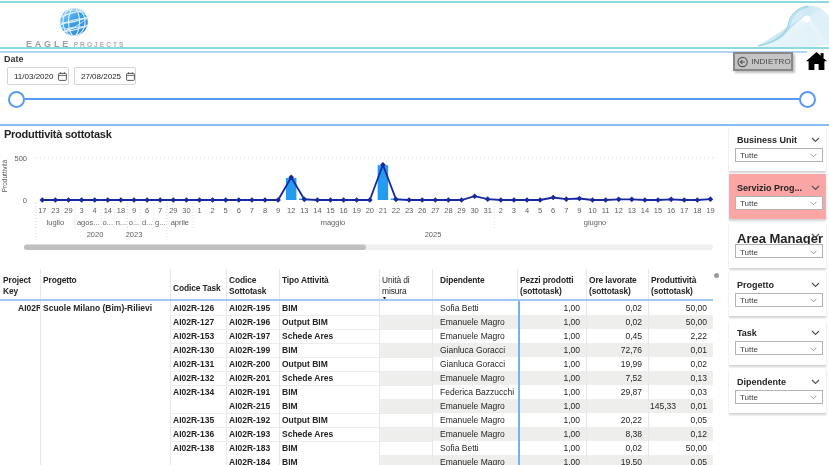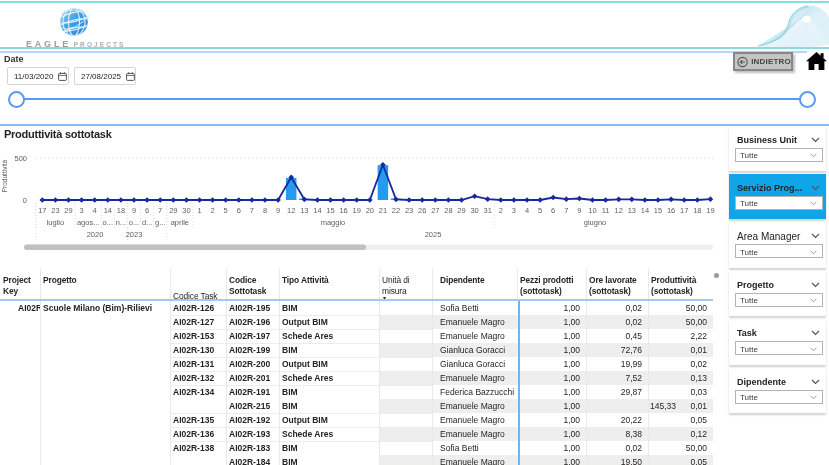--- a/index.html
+++ b/index.html
@@ -107,21 +107,21 @@
 
 <div class="abs" style="left:16px;top:97.5px;width:792px;height:2.5px;background:#569af6;"></div>
 <div class="abs" style="left:8px;top:90.5px;width:17px;height:17px;border:2px solid #5b9af2;border-radius:50%;background:#fff;"></div>
 <div class="abs" style="left:799px;top:90.5px;width:17px;height:17px;border:2px solid #5b9af2;border-radius:50%;background:#fff;"></div>
 
 <div class="abs" style="left:733px;top:52px;width:60px;height:19px;background:#c4c4c4;border:2px solid #888;box-shadow:2px 2px 2px rgba(0,0,0,0.25);display:flex;align-items:center;">
   <svg width="12" height="12" viewBox="0 0 12 12" style="margin-left:2px;">
     <circle cx="6" cy="6" r="5" fill="none" stroke="#555" stroke-width="1.2"></circle>
     <path d="M8.5,6 H4 M5.7,4 L3.6,6 L5.7,8" fill="none" stroke="#555" stroke-width="1.2"></path>
   </svg>
-  <span style="font-size:8px;font-weight:bold;color:#454545;margin-left:3px;letter-spacing:0.2px;">INDIETRO</span>
+  <span style="font-size:8px;font-weight:normal;color:#454545;margin-left:3px;letter-spacing:0.2px;">INDIETRO</span>
 </div>
 
 <svg class="abs" style="left:806px;top:52px;" width="21" height="18" viewBox="0 0 21 18">
   <rect x="14.6" y="1.2" width="3" height="4.5" fill="#000"></rect>
   <path d="M10.5,0 L21,9.2 H18.4 V18 H12.6 V12 H8.4 V18 H2.6 V9.2 H0 Z" fill="#000"></path>
 </svg>
 
 <div class="abs" style="left:0;top:124px;width:829px;height:2px;background:#85bef2;"></div>
 
 <div class="abs" style="left:4px;top:128px;font-size:11px;font-weight:bold;letter-spacing:-0.25px;color:#252423;">Produttività sottotask</div>
@@ -268,21 +268,21 @@
       <text x="433" y="92" font-size="7.5" fill="#605e5c" text-anchor="middle">2025</text>
       <rect x="24" y="99.5" width="689" height="5.5" rx="2.7" fill="#efefef"></rect>
       <rect x="24" y="99.5" width="342" height="5.5" rx="2.7" fill="#c0c0c0"></rect>
     </svg>
 
 <div class="abs" style="left:0;top:266px;width:713px;height:199px;" id="table">
       <div style="position:absolute;left:0;top:0;width:713px;height:33px;">
         <div style="position:absolute;left:0px;top:0;width:40px;height:34.5px;padding:8.5px 2px 0 3px;font-size:8.4px;font-weight:bold;color:#252423;line-height:11.5px;letter-spacing:-0.1px;white-space:nowrap;overflow:hidden;">Project<br>Key</div>
         <div style="position:absolute;left:40px;top:0;width:130px;height:34.5px;padding:8.5px 2px 0 3px;font-size:8.4px;font-weight:bold;color:#252423;line-height:11.5px;letter-spacing:-0.1px;white-space:nowrap;overflow:hidden;">Progetto</div>
         <div style="position:absolute;left:40px;top:3px;width:1px;height:30px;background:#e9e9e9;"></div>
-        <div style="position:absolute;left:170px;top:16px;width:56px;height:34.5px;padding:8.5px 2px 0 3px;font-size:8.4px;font-weight:normal;color:#252423;line-height:11.5px;letter-spacing:-0.1px;white-space:nowrap;overflow:hidden;">Codice Task</div>
+        <div style="position:absolute;left:170px;top:8px;width:56px;height:34.5px;padding:8.5px 2px 0 3px;font-size:8.4px;font-weight:bold;color:#252423;line-height:11.5px;letter-spacing:-0.1px;white-space:nowrap;overflow:hidden;">Codice Task</div>
         <div style="position:absolute;left:170px;top:3px;width:1px;height:30px;background:#e9e9e9;"></div>
         <div style="position:absolute;left:226px;top:0;width:53px;height:34.5px;padding:8.5px 2px 0 3px;font-size:8.4px;font-weight:bold;color:#252423;line-height:11.5px;letter-spacing:-0.1px;white-space:nowrap;overflow:hidden;">Codice<br>Sottotask</div>
         <div style="position:absolute;left:226px;top:3px;width:1px;height:30px;background:#e9e9e9;"></div>
         <div style="position:absolute;left:279px;top:0;width:100px;height:34.5px;padding:8.5px 2px 0 3px;font-size:8.4px;font-weight:bold;color:#252423;line-height:11.5px;letter-spacing:-0.1px;white-space:nowrap;overflow:hidden;">Tipo Attività</div>
         <div style="position:absolute;left:279px;top:3px;width:1px;height:30px;background:#e9e9e9;"></div>
         <div style="position:absolute;left:379px;top:0;width:53px;height:34.5px;padding:8.5px 2px 0 3px;font-size:8.4px;font-weight:normal;color:#252423;line-height:11.5px;letter-spacing:-0.1px;white-space:nowrap;overflow:hidden;">Unità di<br>misura<div style="position:absolute;left:4px;top:29.5px;font-size:6px;color:#252423;line-height:4px;">▾</div></div>
         <div style="position:absolute;left:379px;top:3px;width:1px;height:30px;background:#e9e9e9;"></div>
         <div style="position:absolute;left:432px;top:0;width:85px;height:34.5px;padding:8.5px 2px 0 8px;font-size:8.4px;font-weight:bold;color:#252423;line-height:11.5px;letter-spacing:-0.1px;white-space:nowrap;overflow:hidden;">Dipendente</div>
         <div style="position:absolute;left:432px;top:3px;width:1px;height:30px;background:#e9e9e9;"></div>
         <div style="position:absolute;left:517px;top:0;width:69px;height:34.5px;padding:8.5px 2px 0 3px;font-size:8.4px;font-weight:bold;color:#252423;line-height:11.5px;letter-spacing:-0.1px;white-space:nowrap;overflow:hidden;">Pezzi prodotti<br>(sottotask)</div>
@@ -422,34 +422,34 @@
       <svg style="position:absolute;right:6px;top:10.5px;" width="9" height="6" viewBox="0 0 9 6">
           <path d="M1,1 L4.5,4.5 L8,1" fill="none" stroke="#555" stroke-width="1.2"></path>
         </svg>
       <div style="position:absolute;left:6px;top:21.5px;width:88px;height:14px;border:1px solid #b3b3b3;background:#fff;">
         <span style="position:absolute;left:4px;top:2.5px;font-size:8px;color:#3a3a3a;">Tutte</span>
         <svg style="position:absolute;right:4px;top:4.5px;" width="9" height="5" viewBox="0 0 9 6">
             <path d="M1,1 L4.5,4.5 L8,1" fill="none" stroke="#888" stroke-width="1"></path>
           </svg>
       </div>
     </div>
-      <div style="position:absolute;left:729px;top:174.4px;width:97px;height:45px;background:#0ea5e9;box-shadow:0 2px 2px rgba(0,0,0,0.18);">
+      <div style="position:absolute;left:729px;top:174.4px;width:97px;height:45px;background:#fca5a5;box-shadow:0 2px 2px rgba(0,0,0,0.18);">
       <div style="position:absolute;left:8px;top:8.5px;font-size:9px;font-weight:bold;color:#252423;">Servizio Prog...</div>
       <svg style="position:absolute;right:6px;top:10.5px;" width="9" height="6" viewBox="0 0 9 6">
           <path d="M1,1 L4.5,4.5 L8,1" fill="none" stroke="#555" stroke-width="1.2"></path>
         </svg>
       <div style="position:absolute;left:6px;top:21.5px;width:88px;height:14px;border:1px solid #b3b3b3;background:#fff;">
         <span style="position:absolute;left:4px;top:2.5px;font-size:8px;color:#3a3a3a;">Tutte</span>
         <svg style="position:absolute;right:4px;top:4.5px;" width="9" height="5" viewBox="0 0 9 6">
             <path d="M1,1 L4.5,4.5 L8,1" fill="none" stroke="#888" stroke-width="1"></path>
           </svg>
       </div>
     </div>
       <div style="position:absolute;left:729px;top:222.8px;width:97px;height:45px;background:#fff;box-shadow:0 2px 2px rgba(0,0,0,0.18);">
-      <div style="position:absolute;left:8px;top:8.5px;font-size:10px;font-weight:normal;color:#252423;">Area Manager</div>
+      <div style="position:absolute;left:8px;top:8.5px;font-size:13px;font-weight:bold;color:#252423;">Area Manager</div>
       <svg style="position:absolute;right:6px;top:10.5px;" width="9" height="6" viewBox="0 0 9 6">
           <path d="M1,1 L4.5,4.5 L8,1" fill="none" stroke="#555" stroke-width="1.2"></path>
         </svg>
       <div style="position:absolute;left:6px;top:21.5px;width:88px;height:14px;border:1px solid #b3b3b3;background:#fff;">
         <span style="position:absolute;left:4px;top:2.5px;font-size:8px;color:#3a3a3a;">Tutte</span>
         <svg style="position:absolute;right:4px;top:4.5px;" width="9" height="5" viewBox="0 0 9 6">
             <path d="M1,1 L4.5,4.5 L8,1" fill="none" stroke="#888" stroke-width="1"></path>
           </svg>
       </div>
     </div>

